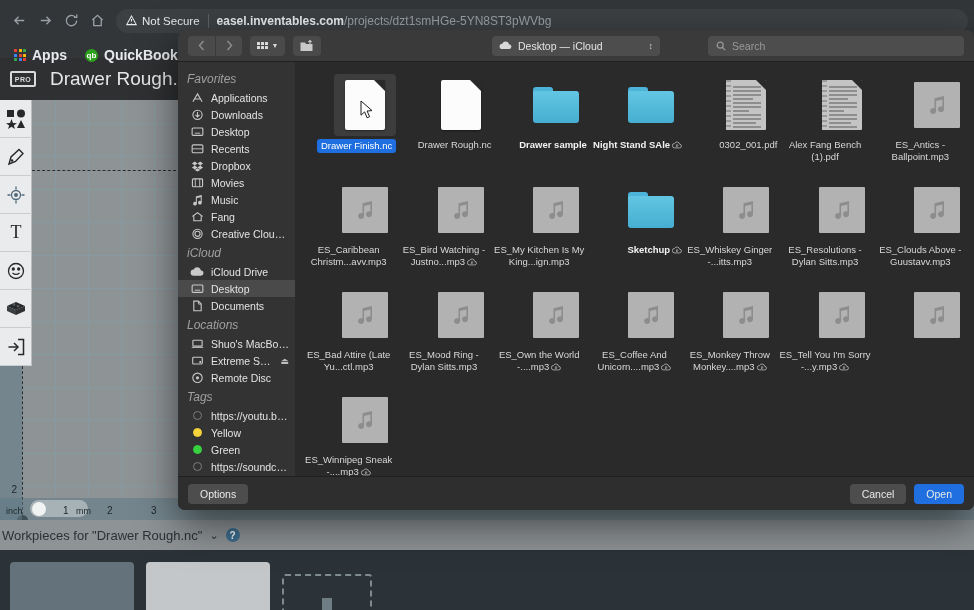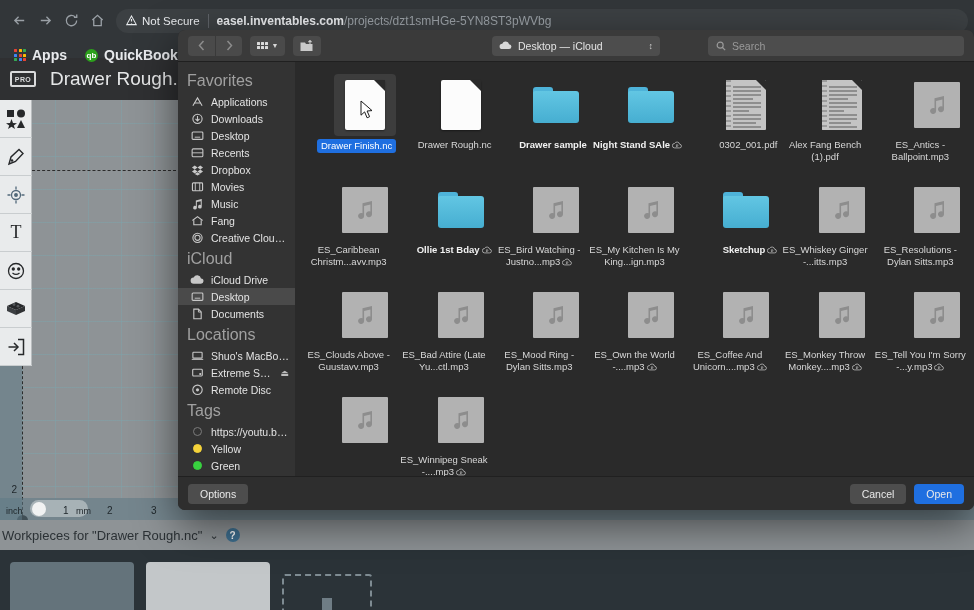--- a/index.html
+++ b/index.html
@@ -145,21 +145,21 @@
     border-radius: 4px; display:flex; align-items:center; padding: 0 8px; gap: 6px;
   }
   .search-ph { color: #9a9a9a; font-size: 10.5px; }
 
   .dlg-body { flex: 1; display: flex; min-height: 0; }
 
   
   .dlg-sidebar {
     width: 117px; background: #333333; padding: 6px 0 0 0; overflow: hidden; flex-shrink: 0;
   }
-  .sb-head { color: #a0a0a0; font-size: 16px; padding: 4px 0 3px 9px; font-weight: normal; }
+  .sb-head { color: #a0a0a0; font-size: 12px; padding: 4px 0 3px 9px; font-weight: normal; font-style: italic; }
   .sb-item {
     height: 17px; display: flex; align-items: center; gap: 7px; padding: 0 6px 0 12px;
     color: #e3e3e3; font-size: 10.5px; white-space: nowrap;
   }
   .sb-item.sel { background: #4a4a4a; }
   .sb-ico { width: 14px; height: 13px; flex-shrink: 0; display:flex; align-items:center; justify-content:center; color:#c8c8c8; }
   .sb-label { overflow: hidden; text-overflow: ellipsis; }
   .sb-eject { margin-left: auto; color: #bdbdbd; font-size: 9px; }
   .tag-dot { width: 9px; height: 9px; border-radius: 50%; box-sizing: border-box; }
 
@@ -685,32 +685,20 @@
               <span class="mp3-ico">
                 <svg width="22" height="22" viewBox="0 0 22 22">
                   <path d="M18 2L8.5 4.2v10.1a3 3 0 1 0 1.6 2.6V7.1l6.3-1.5v7a3 3 0 1 0 1.6 2.6V2z" fill="#6f6f6f"></path>
                 </svg>
               </span>
             </span>
             <span class="file-label"><span>ES_Caribbean Christm...avv.mp3</span></span>
           </div>
           <div class="file-cell">
             <span class="ico-wrap">
-              <span class="folder-ico">
-                <span class="folder-tab"></span>
-                <span class="folder-body"></span>
-              </span>
-            </span>
-            <span class="file-label folder-name"><span>Ollie 1st Bday</span><span class="cloud-dl"><svg width="10" height="8" viewBox="0 0 12 9" fill="none" stroke="#c9c9c9" stroke-width=".9">
-                  <path d="M3.2 8h5.8a2.2 2.2 0 0 0 .2-4.4A3.3 3.3 0 0 0 3.1 2.6 2.4 2.4 0 0 0 3.2 8z"></path>
-                  <path d="M6 3.3v3M4.7 5.1L6 6.4l1.3-1.3"></path>
-                </svg></span></span>
-          </div>
-          <div class="file-cell">
-            <span class="ico-wrap">
               <span class="mp3-ico">
                 <svg width="22" height="22" viewBox="0 0 22 22">
                   <path d="M18 2L8.5 4.2v10.1a3 3 0 1 0 1.6 2.6V7.1l6.3-1.5v7a3 3 0 1 0 1.6 2.6V2z" fill="#6f6f6f"></path>
                 </svg>
               </span>
             </span>
             <span class="file-label"><span>ES_Bird Watching - Justno...mp3</span><span class="cloud-dl"><svg width="10" height="8" viewBox="0 0 12 9" fill="none" stroke="#c9c9c9" stroke-width=".9">
                   <path d="M3.2 8h5.8a2.2 2.2 0 0 0 .2-4.4A3.3 3.3 0 0 0 3.1 2.6 2.4 2.4 0 0 0 3.2 8z"></path>
                   <path d="M6 3.3v3M4.7 5.1L6 6.4l1.3-1.3"></path>
                 </svg></span></span>

